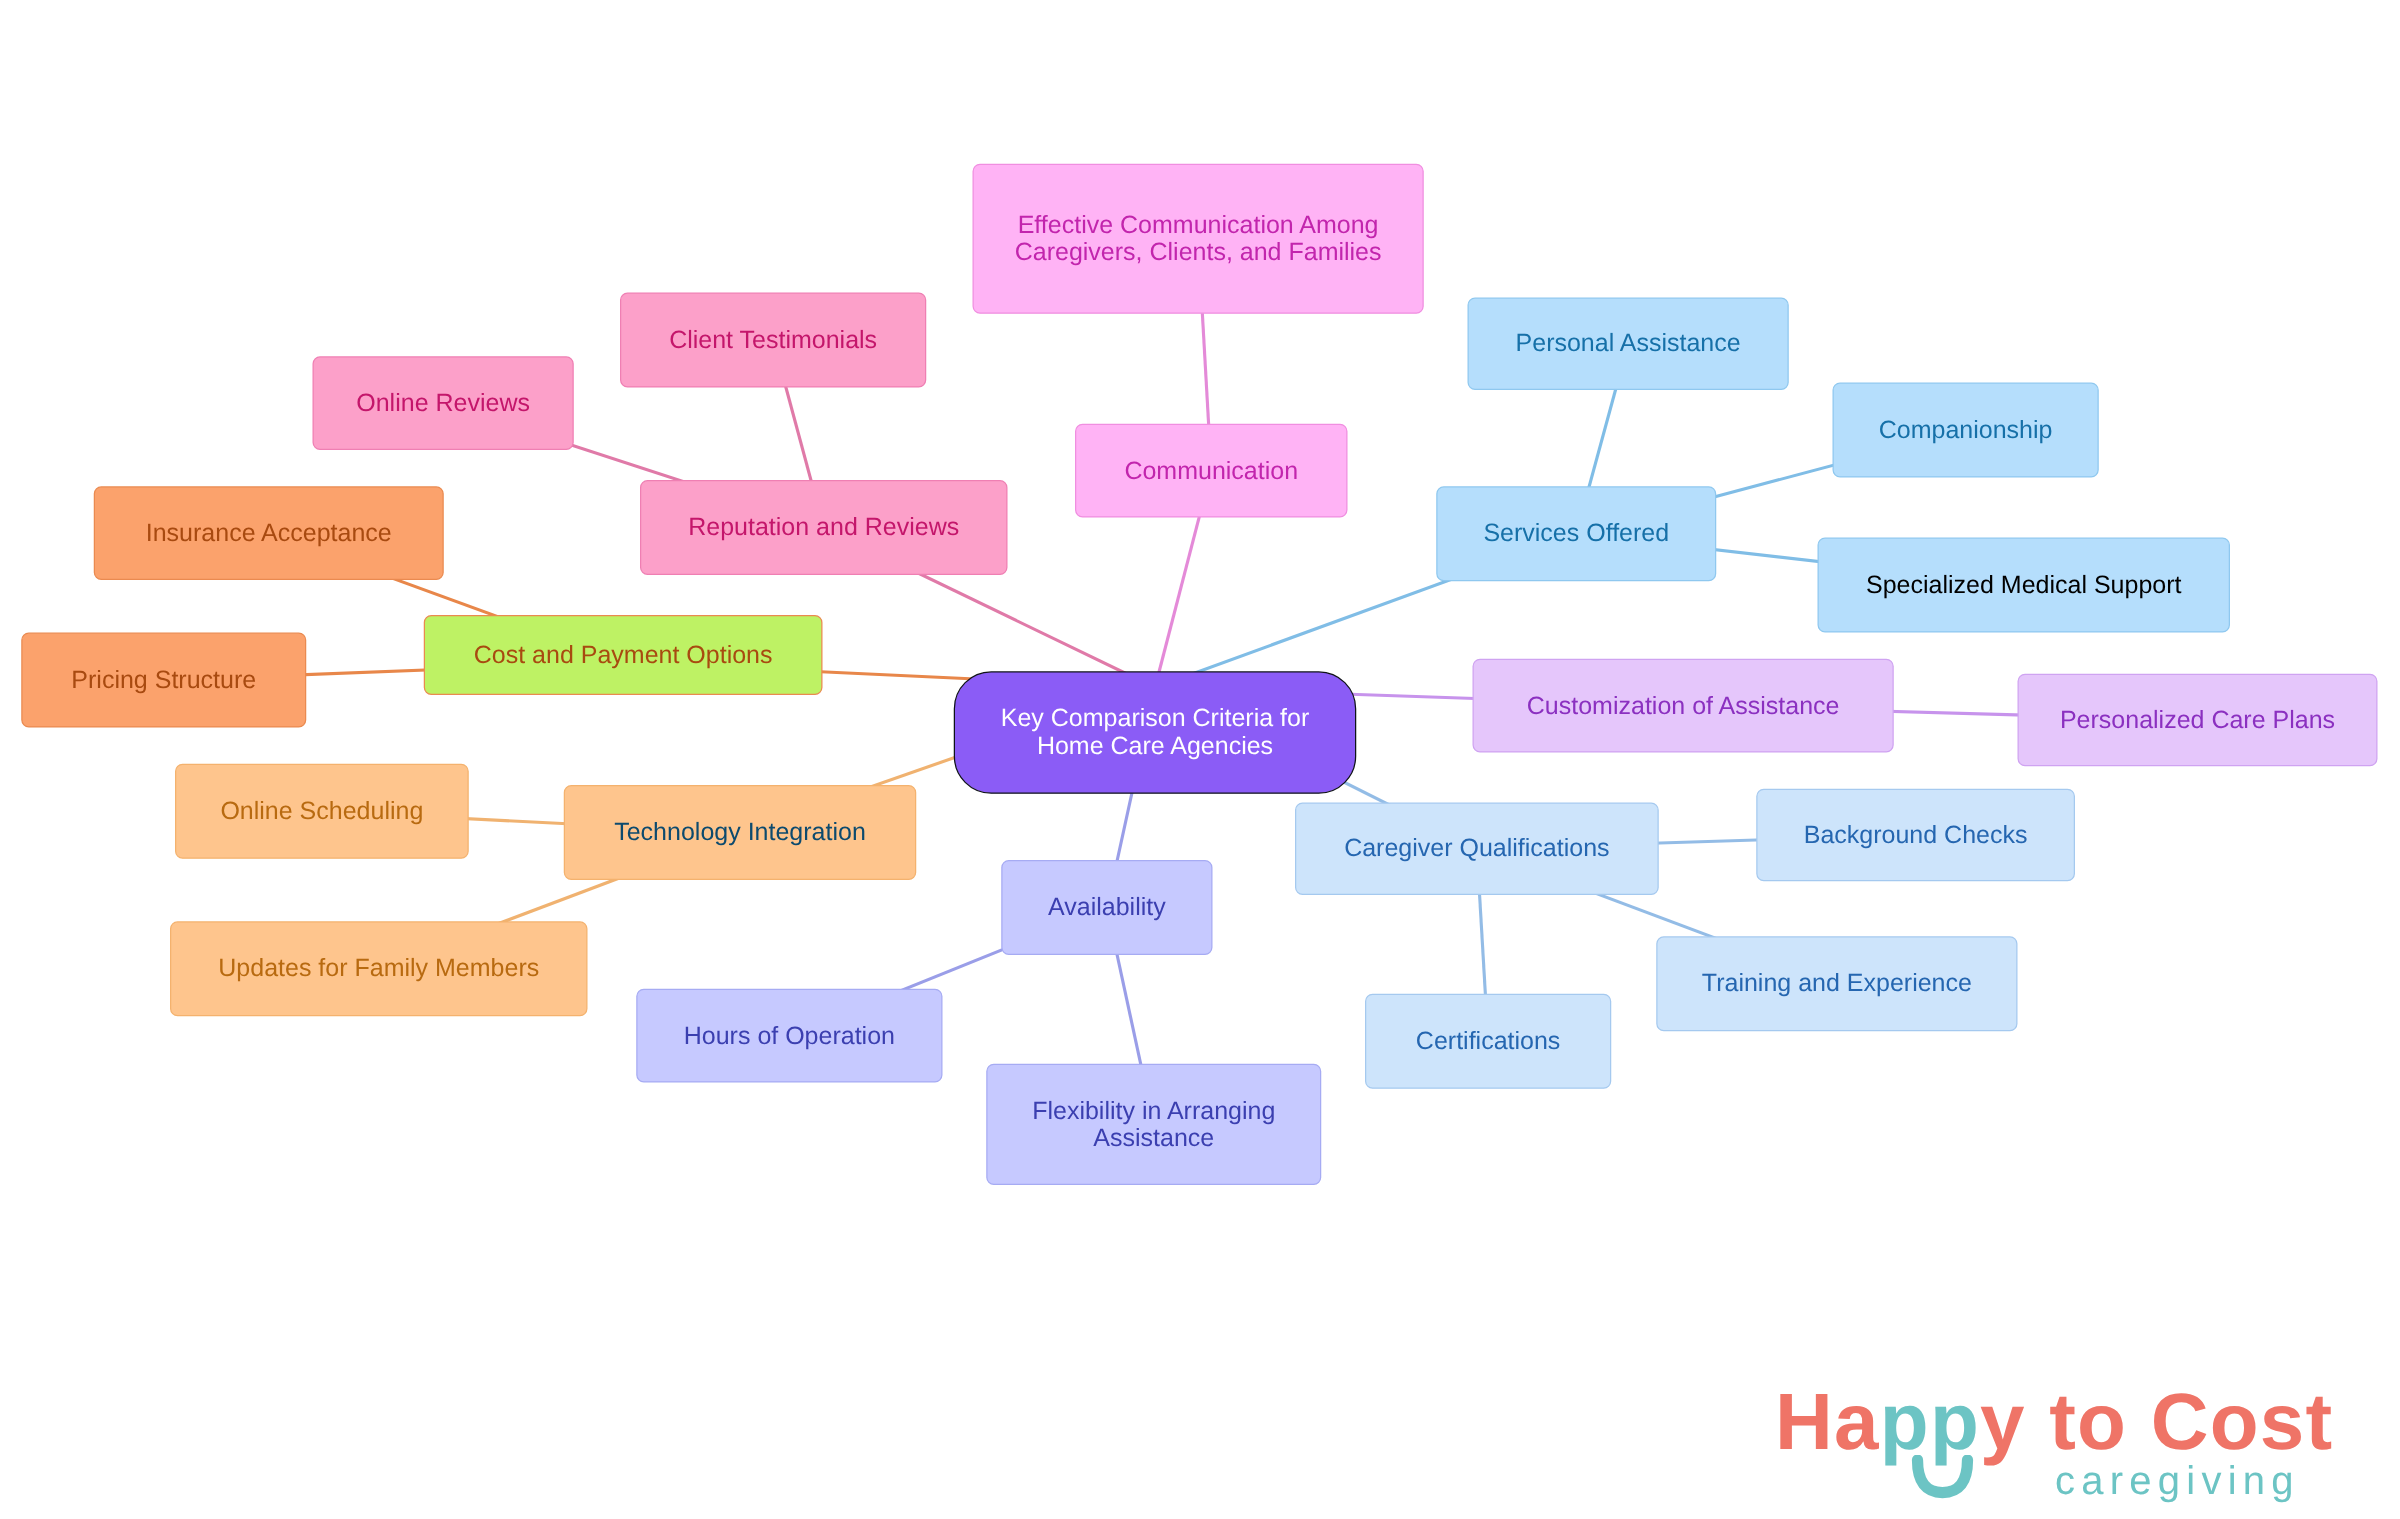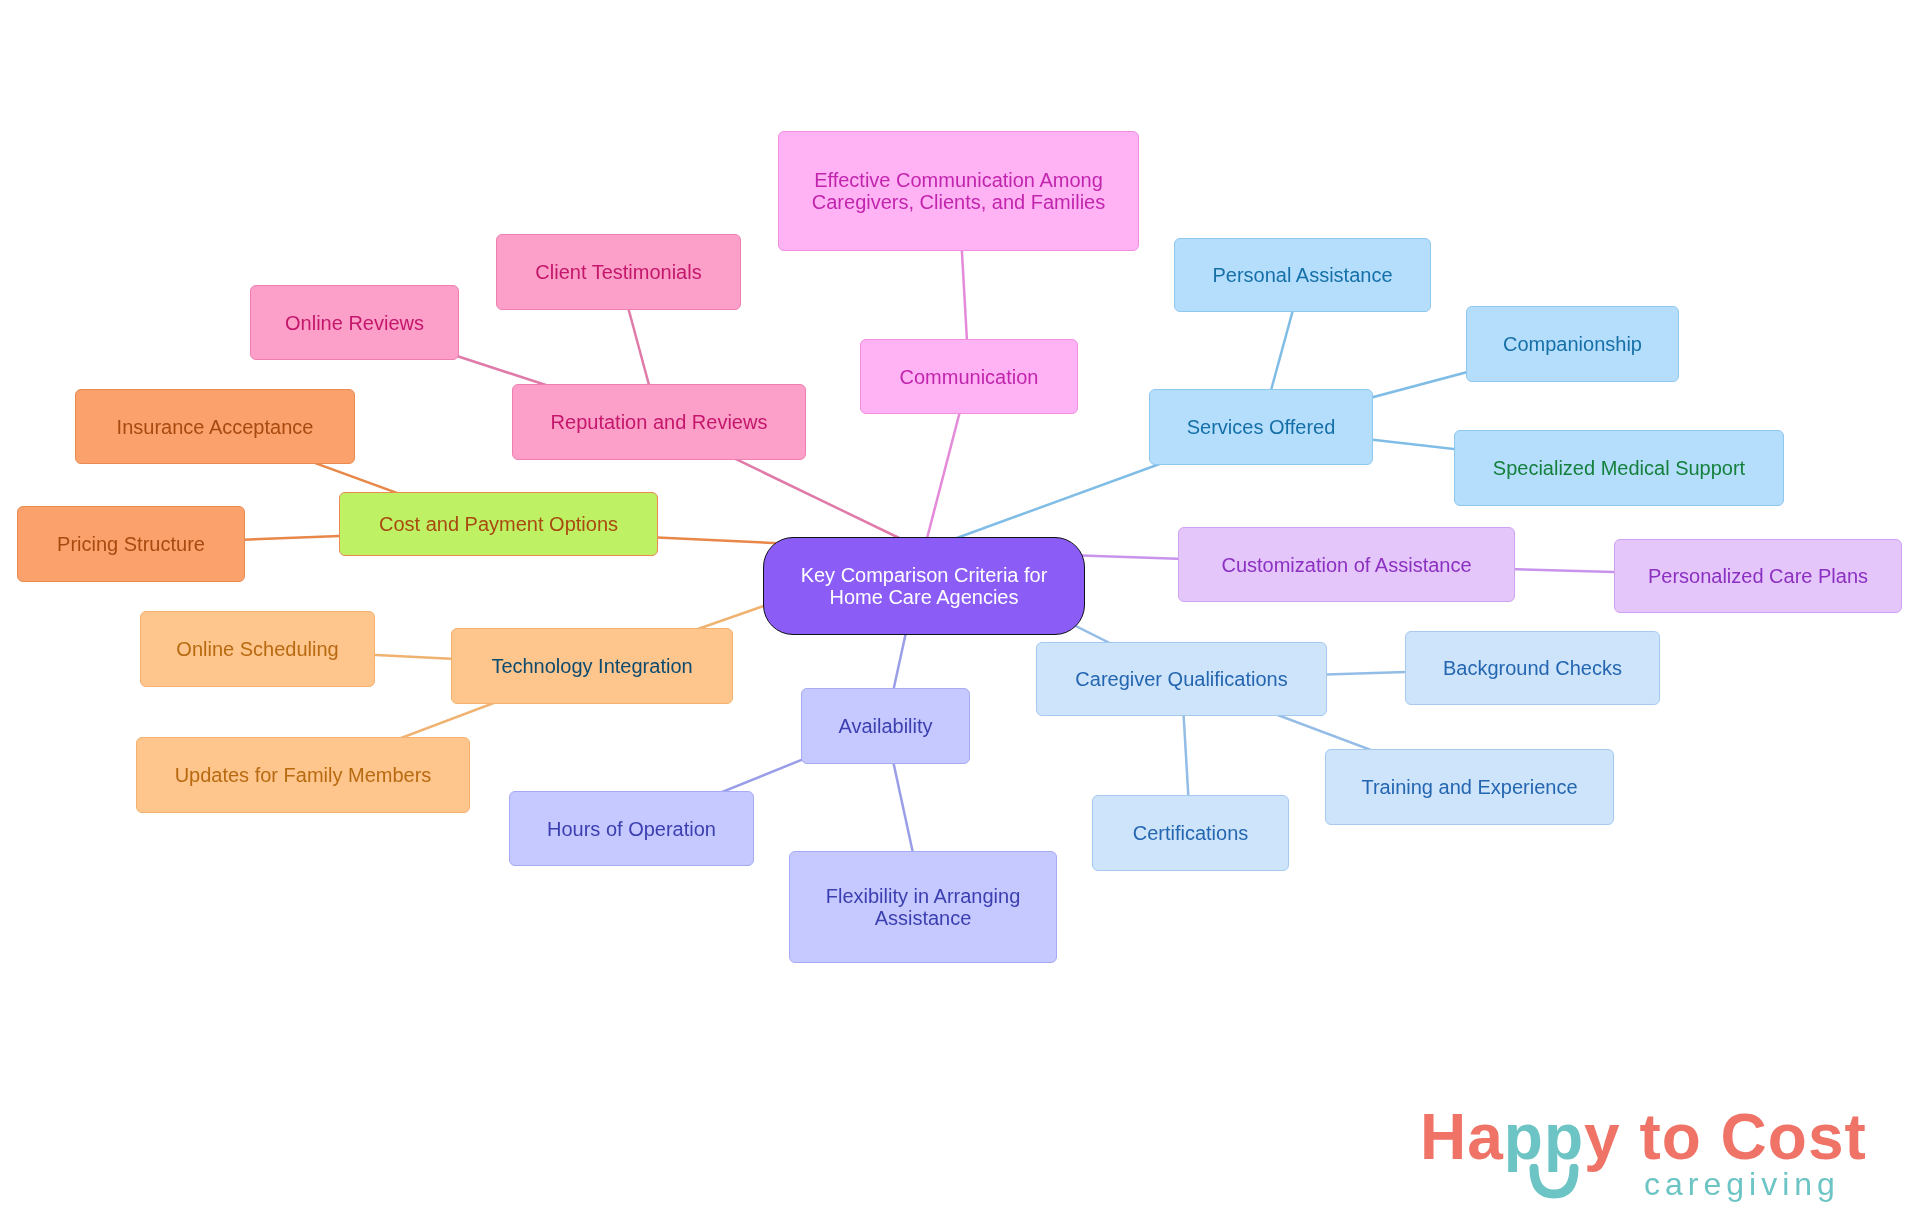--- a/index.html
+++ b/index.html
@@ -78,33 +78,33 @@
     </div>
     <div class="node leaf" style="left: 136px; top: 737px; width: 334px; height: 76px; background: rgb(254, 197, 141); border-color: rgb(244, 178, 110); color: rgb(184, 106, 16);">
       <span>Updates for Family Members</span>
     </div>
     <div class="node branch" style="left: 801px; top: 688px; width: 169px; height: 76px; background: rgb(198, 201, 255); border-color: rgb(166, 171, 243); color: rgb(59, 63, 176);">
       <span>Availability</span>
     </div>
     <div class="node leaf" style="left: 509px; top: 791px; width: 245px; height: 75px; background: rgb(198, 201, 255); border-color: rgb(166, 171, 243); color: rgb(59, 63, 176);">
       <span>Hours of Operation</span>
     </div>
-    <div class="node leaf" style="left: 789px; top: 851px; width: 268px; height: 112px; background: rgb(198, 201, 255); border-color: rgb(166, 171, 243); color: rgb(59, 63, 176);">
+    <div class="node leaf" style="left: 789px; top: 851px; width: 268px; height: 97px; background: rgb(198, 201, 255); border-color: rgb(166, 171, 243); color: rgb(59, 63, 176);">
       <span>Flexibility in Arranging Assistance</span>
     </div>
     <div class="node branch" style="left: 1149px; top: 389px; width: 224px; height: 76px; background: rgb(181, 222, 252); border-color: rgb(143, 200, 239); color: rgb(22, 112, 168);">
       <span>Services Offered</span>
     </div>
     <div class="node leaf" style="left: 1174px; top: 238px; width: 257px; height: 74px; background: rgb(181, 222, 252); border-color: rgb(143, 200, 239); color: rgb(22, 112, 168);">
       <span>Personal Assistance</span>
     </div>
     <div class="node leaf" style="left: 1466px; top: 306px; width: 213px; height: 76px; background: rgb(181, 222, 252); border-color: rgb(143, 200, 239); color: rgb(22, 112, 168);">
       <span>Companionship</span>
     </div>
-    <div class="node leaf" style="left: 1454px; top: 430px; width: 330px; height: 76px; background: rgb(181, 222, 252); border-color: rgb(143, 200, 239); color: #15803d;">
+    <div class="node leaf" style="left: 1454px; top: 430px; width: 330px; height: 76px; background: rgb(181, 222, 252); border-color: rgb(143, 200, 239); color: #000000;">
       <span>Specialized Medical Support</span>
     </div>
     <div class="node branch" style="left: 1178px; top: 527px; width: 337px; height: 75px; background: rgb(229, 198, 251); border-color: rgb(207, 163, 241); color: rgb(139, 48, 192);">
       <span>Customization of Assistance</span>
     </div>
     <div class="node leaf" style="left: 1614px; top: 539px; width: 288px; height: 74px; background: rgb(229, 198, 251); border-color: rgb(207, 163, 241); color: rgb(139, 48, 192);">
       <span>Personalized Care Plans</span>
     </div>
     <div class="node branch" style="left: 1036px; top: 642px; width: 291px; height: 74px; background: rgb(205, 228, 251); border-color: rgb(165, 201, 239); color: rgb(37, 102, 176);">
       <span>Caregiver Qualifications</span>

